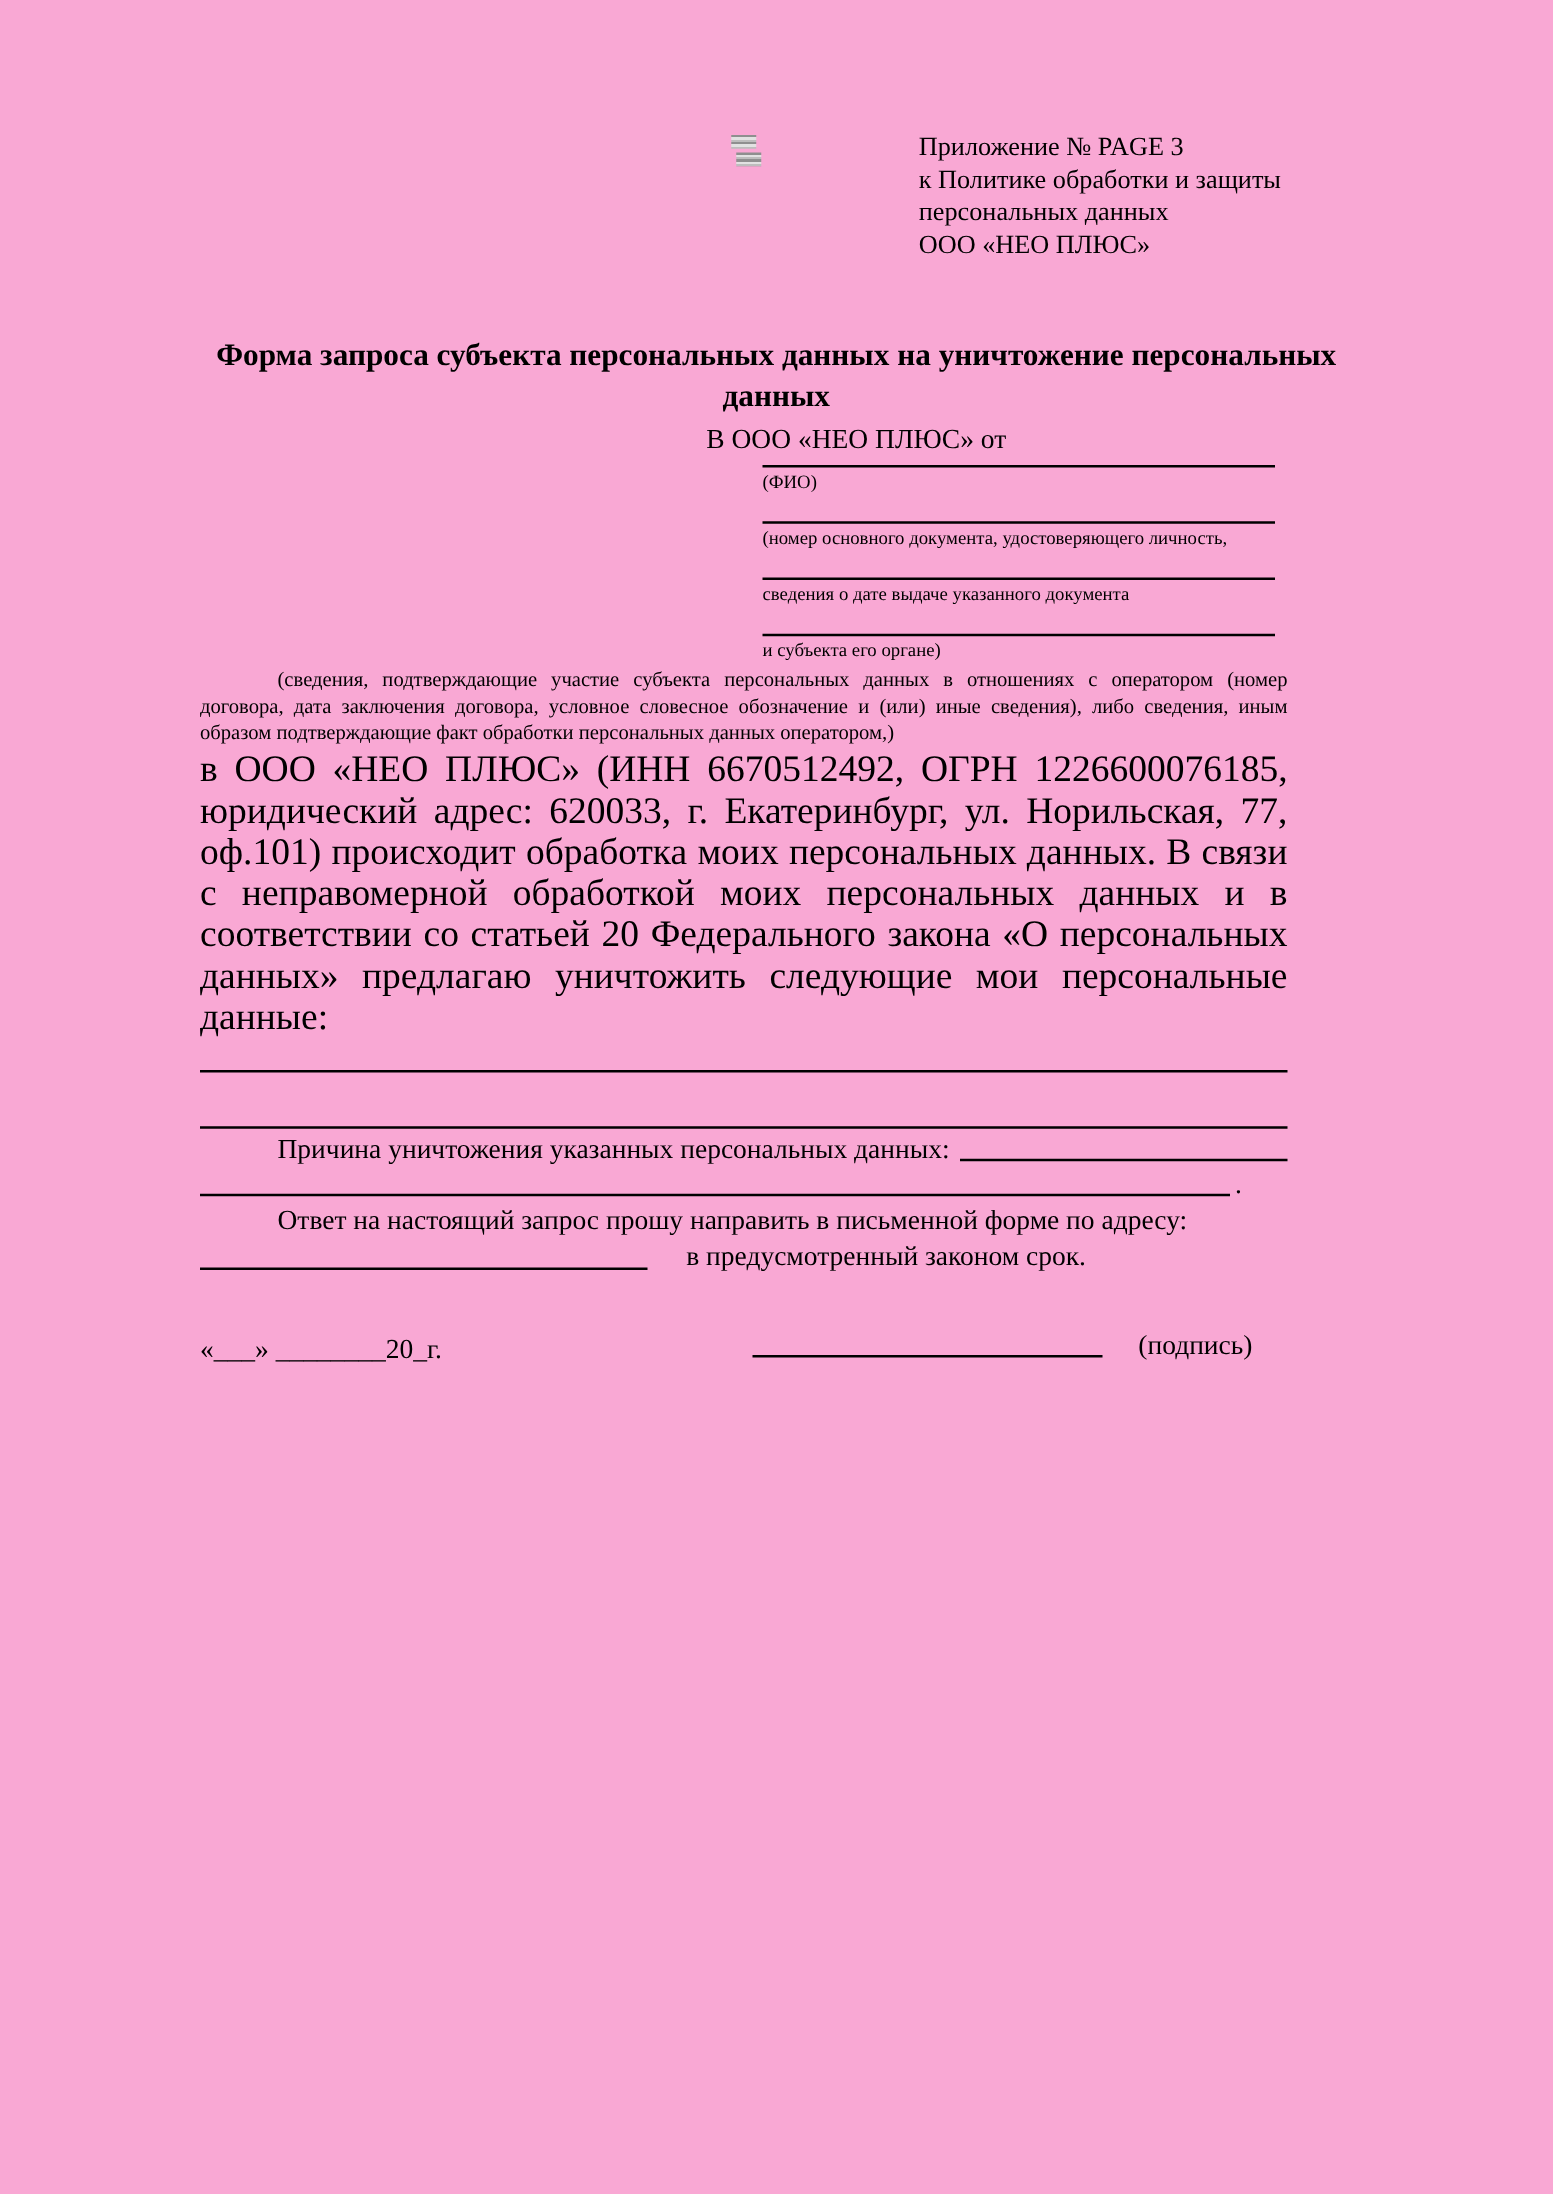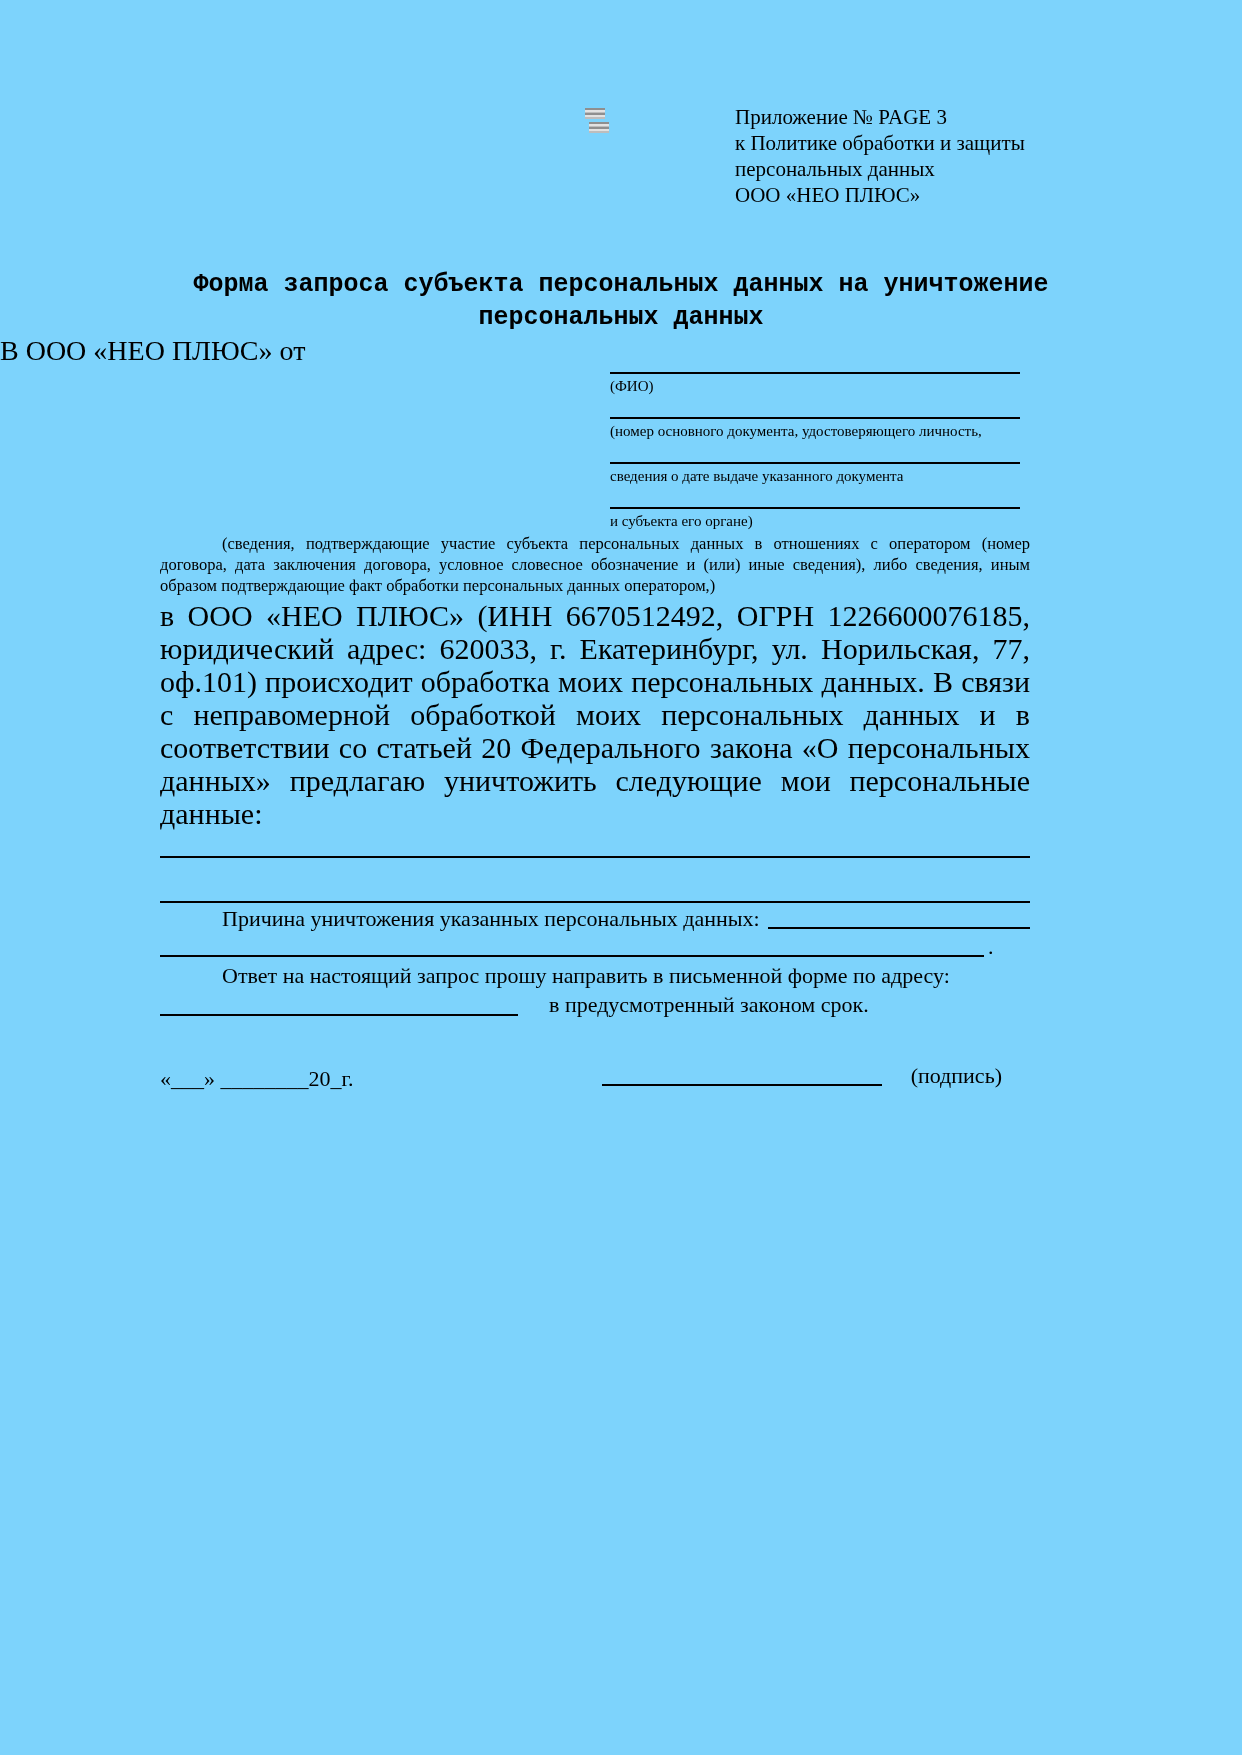--- a/index.html
+++ b/index.html
@@ -4,39 +4,39 @@
 <style>
   * { margin:0; padding:0; box-sizing:border-box; }
   html,body { background:#ffffff; }
   body {
     width:1242px; height:1755px;
     font-family:"Liberation Serif", serif;
     color:#000;
     position:relative;
     overflow:hidden;
   }
-  .page { width:1242px; height:1755px; position:relative; background:#7dd3fc; }
+  .page { width:1242px; height:1755px; position:relative; background:#f9a8d4; }
 
   
   .field-icon { position:absolute; left:585px; top:108px; width:24px; height:26px; }
   .field-icon .stripe-a, .field-icon .stripe-b {
     height:11px; width:20px;
     background:repeating-linear-gradient(180deg,#8f8f8f 0 2px,#e2e2e2 2px 4px,#bdbdbd 4px 5.5px);
   }
   .field-icon .stripe-a { margin-left:0; margin-bottom:3px; }
   .field-icon .stripe-b { margin-left:4px; }
 
   .header-text { padding-top:104px; margin-left:735px; font-size:21px; line-height:26px; }
 
   
   .doc-title {
     margin:60px auto 0 auto; max-width:900px;
-    font-size:25px; font-weight:bold; text-align:center; line-height:33px;font-family:Liberation Mono, monospace;
+    font-size:25px; font-weight:bold; text-align:center; line-height:33px;
   }
-  .to-line { margin-top:3px; font-size:28px; line-height:28px; }
+  .to-line { margin-left:565px; margin-top:3px; font-size:22px; line-height:28px; }
 
   
   .fields { margin-left:610px; width:410px; }
   .field .rule { border-bottom:2px solid #000; height:9px; }
   .field .caption { text-align:left; font-size:15px; line-height:19px; padding-top:3px; }
   .field + .field .rule { margin-top:14px; }
 
   
   .body-block { margin-left:160px; width:870px; }
 

